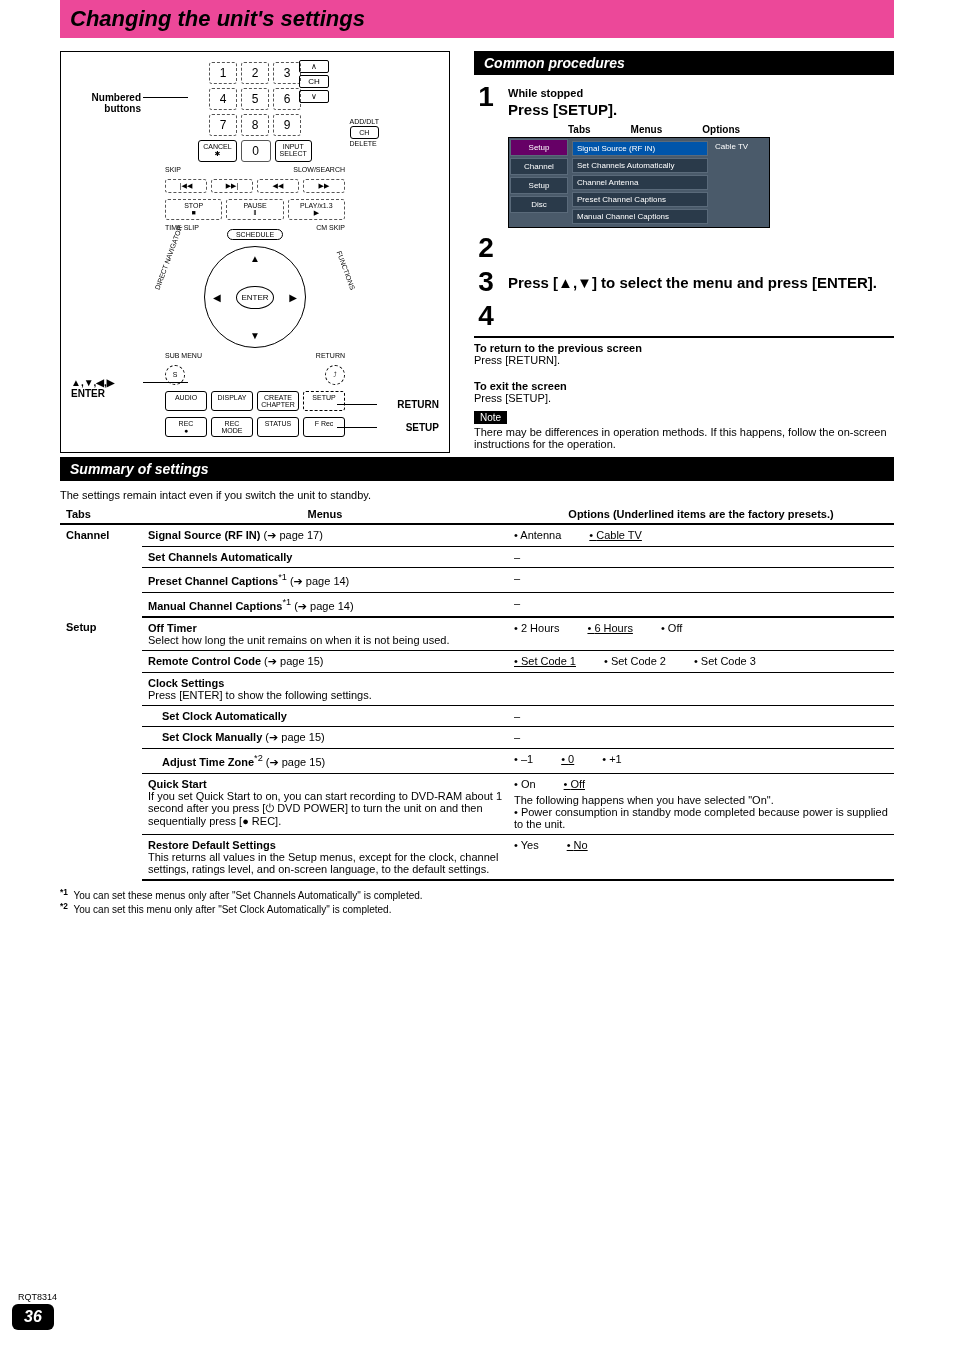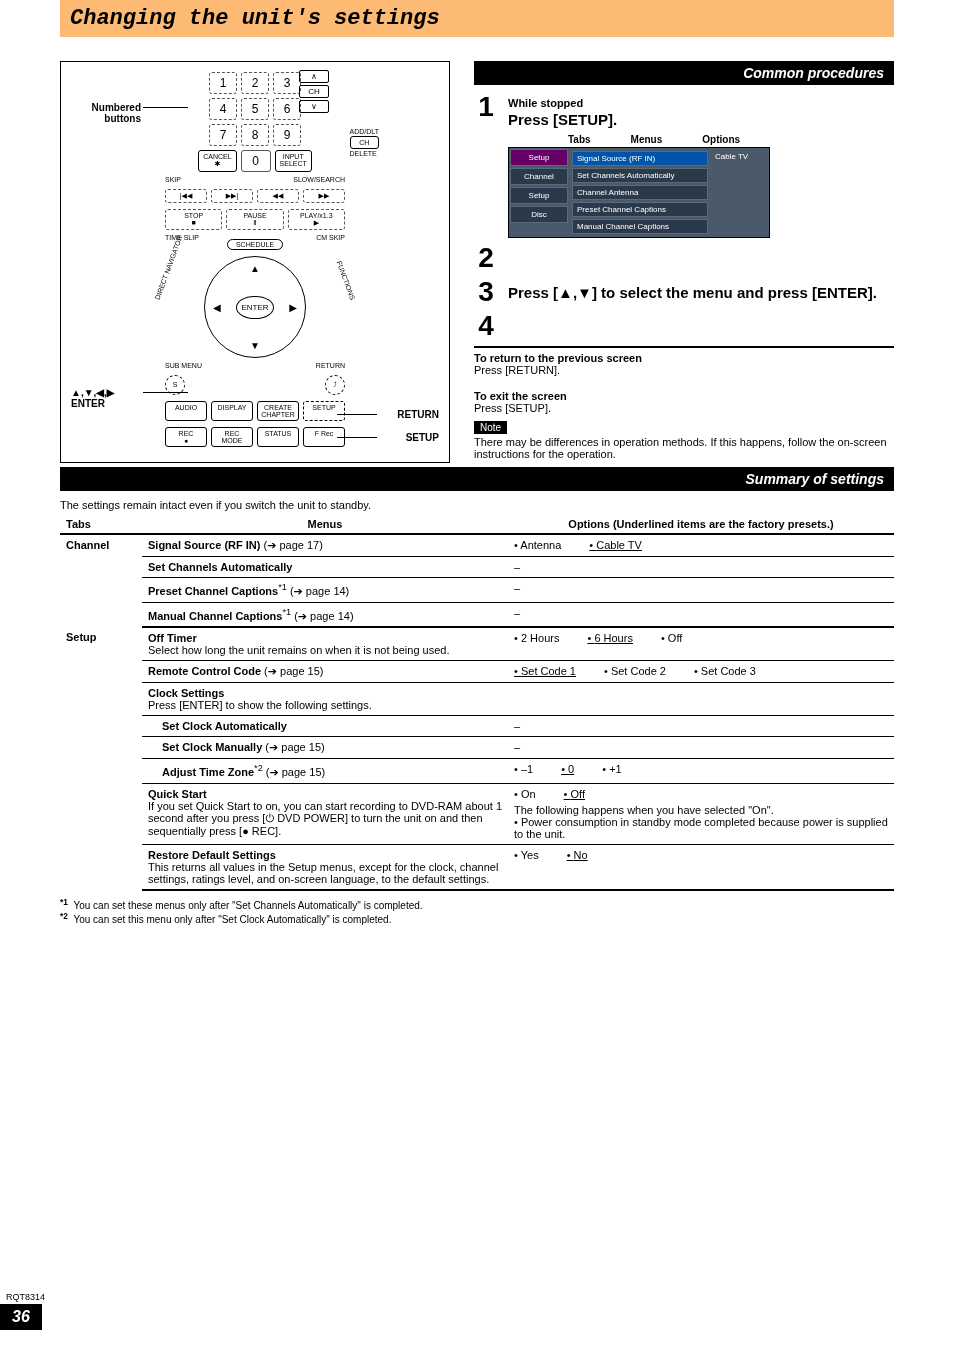--- a/index.html
+++ b/index.html
@@ -10,24 +10,23 @@
     color: #000;
     width: 954px;
     font-size: 12px;
   }
   .page {
     padding: 0 60px 20px 60px;
     position: relative;
     min-height: 1310px;
   }
   .title-bar {
-    background: #fdba74;
+    background: #ec4899;
     padding: 6px 10px;
-    margin-bottom: 24px;
-    font-family: Liberation Mono, monospace;
+    margin-bottom: 13px;
   }
   .title-bar h1 {
     margin: 0;
     font-size: 22px;
     font-style: italic;
     font-weight: 700;
   }
   .cols {
     display: flex;
     gap: 24px;
@@ -166,21 +165,20 @@
   .rline.rt-line{top:352px;right:72px;width:40px;}
   .rline.st-line{top:375px;right:72px;width:40px;}
   .section-header {
     background: #000;
     color: #fff;
     font-weight: 700;
     font-size: 14px;
     padding: 4px 10px;
     font-style: italic;
     margin-bottom:8px;
-    text-align:right;
   }
   .step {
     display: flex;
     align-items: flex-start;
     gap: 10px;
     margin-bottom: 6px;
   }
   .step-num {
     font-size: 28px;
     font-weight: 700;
@@ -280,31 +278,32 @@
   .opt.u{text-decoration:underline;}
   .row-sep td{border-bottom:2px solid #000 !important;}
   .row-thin td{border-bottom:1px solid #000;}
   .row-none td{border-bottom:none;}
   .sub-indent{padding-left:20px !important;}
   .ref{font-weight:400;}
   .footnotes{font-size:10px;margin-top:6px;}
   .footnotes sup{font-weight:700;}
   .page-footer {
     position:absolute;
-    left:0;
+    left:12px;
     bottom:0;
   }
   .page-num {
     background:#000;
     color:#fff;
     font-size:16px;
     font-style:italic;
     font-weight:700;
     padding:4px 12px;
     display:inline-block;
+    border-radius:6px;
   }
   .rqt{
     font-size:9px;
     color:#000;
     margin:0 0 2px 6px;
   }
   .tiny{font-size:7px;}
 </style>
 </head>
 <body>

